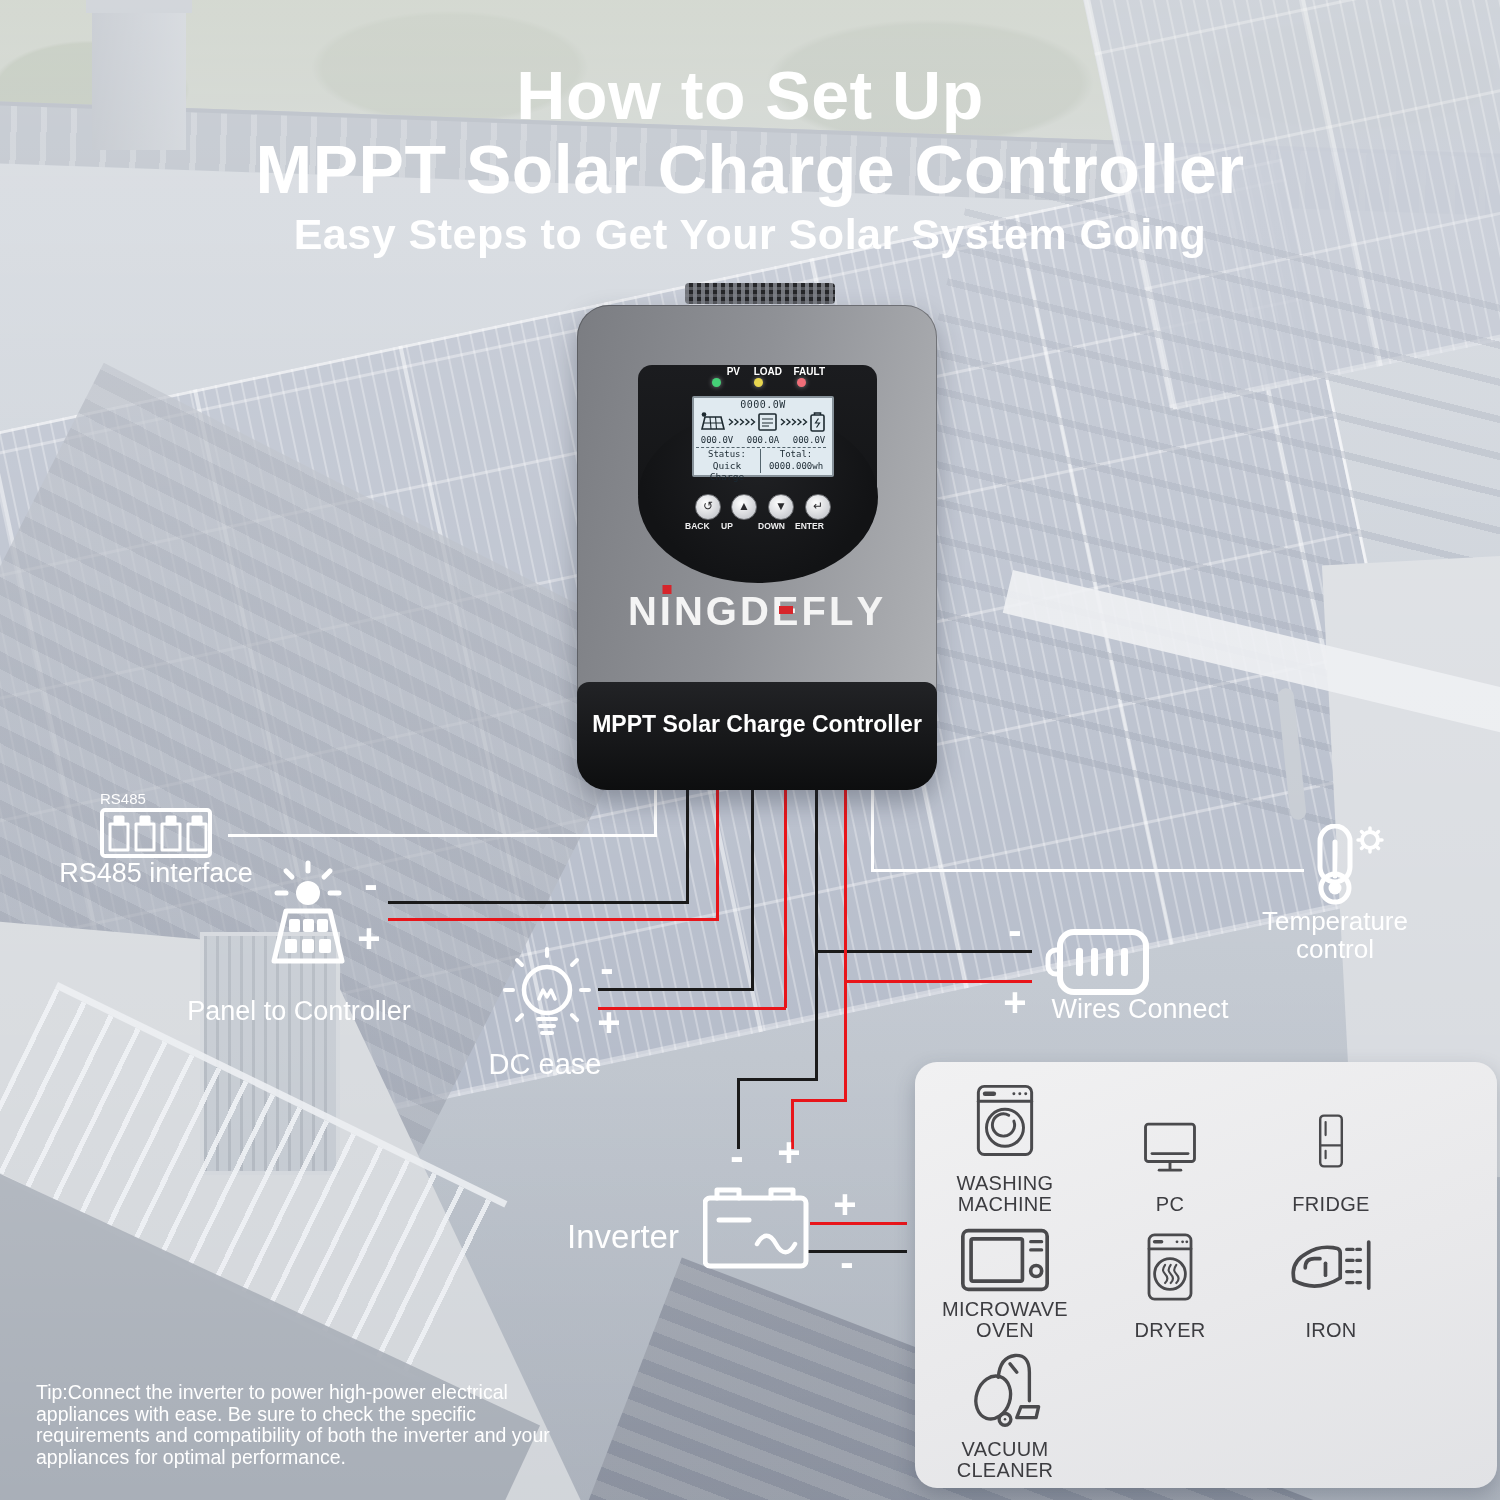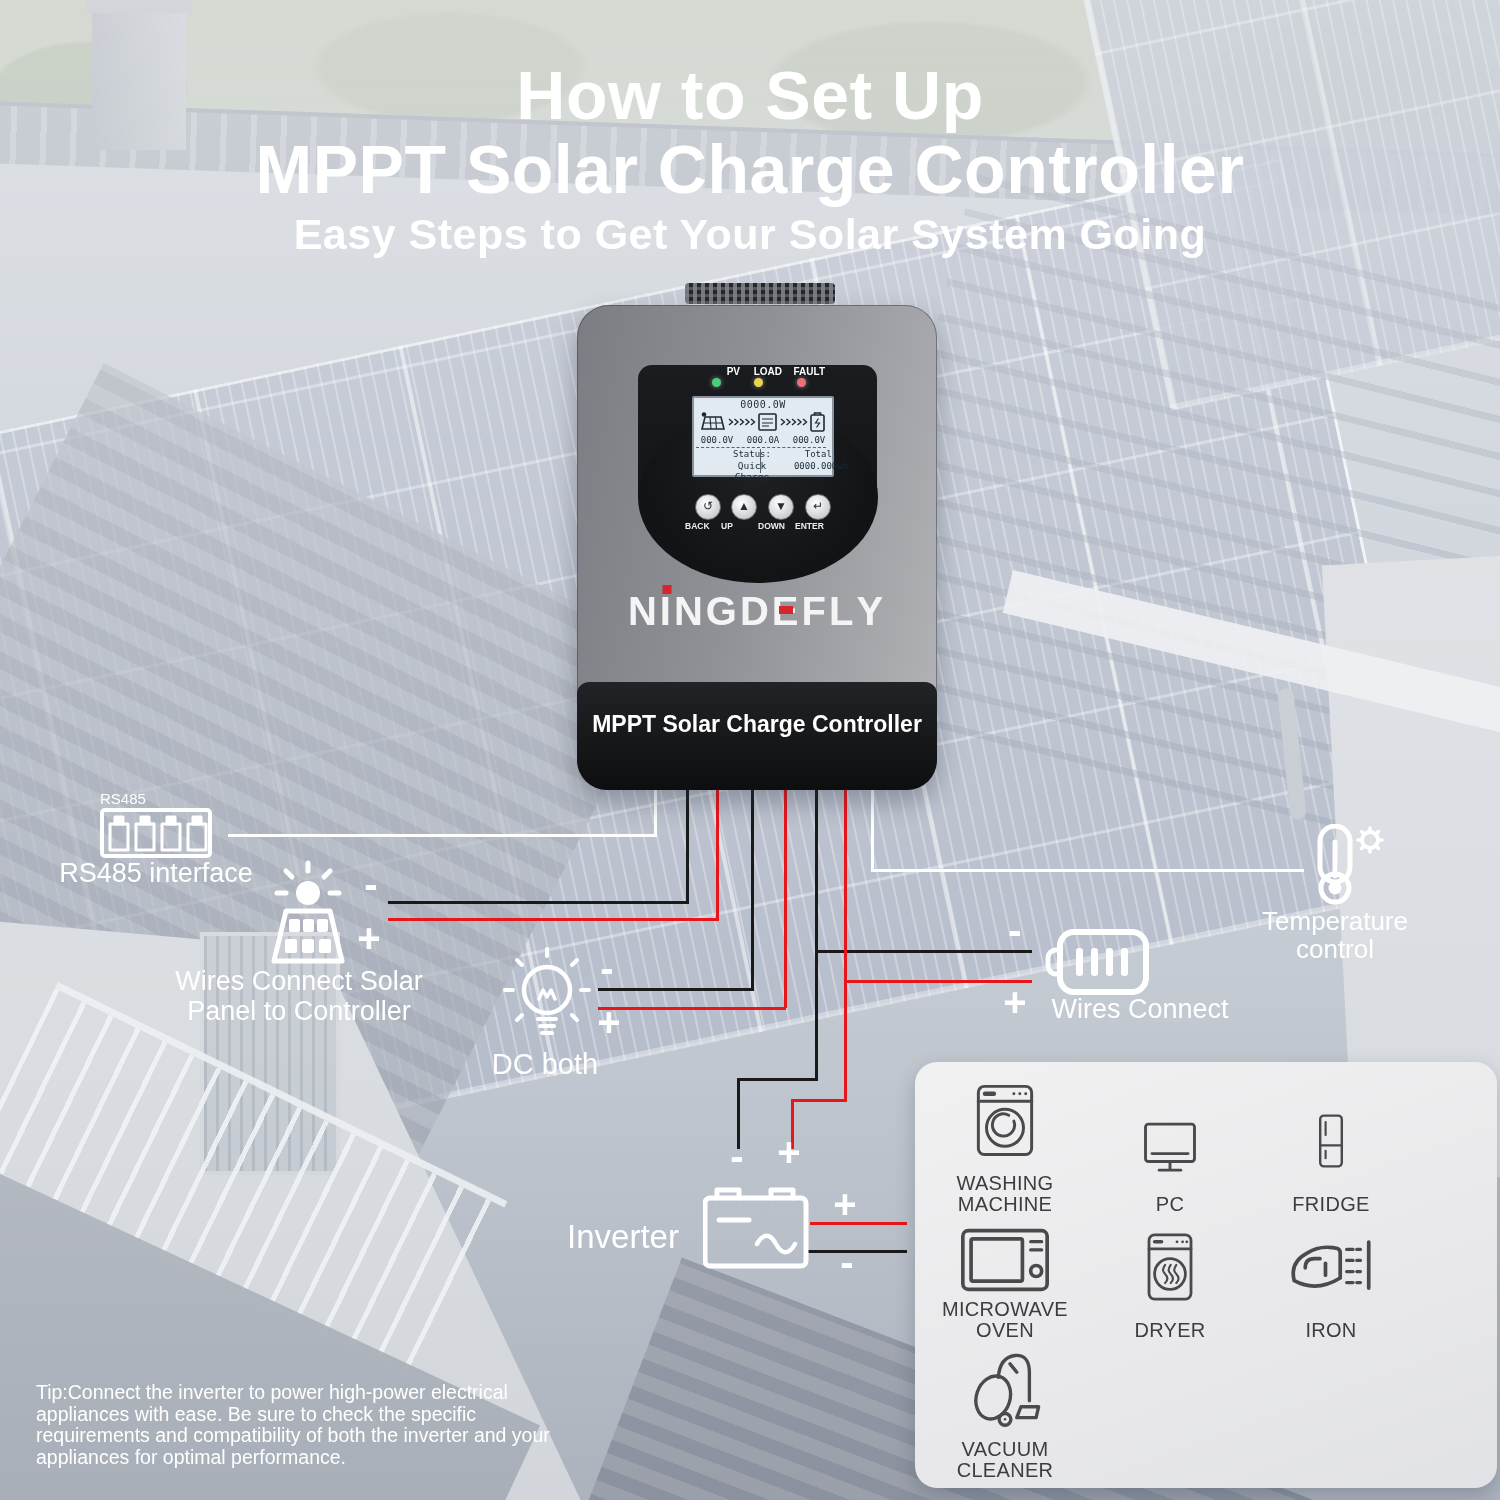--- a/index.html
+++ b/index.html
@@ -71,21 +71,21 @@
     background:radial-gradient(ellipse at 50% 30%, #202124 0%, #121315 70%);}
   .led-label{top:83px;width:46px;text-align:right;color:#fff;font-size:10px;font-weight:700;}
   .led-dot{top:95px;width:9px;height:9px;border-radius:50%;box-shadow:0 0 5px rgba(255,255,255,.45);}
   #lcd{left:115px;top:113px;width:138px;height:77px;background:#e0eaf0;border:2px solid #87929a;border-radius:2px;
     font-family:"DejaVu Sans Mono",monospace;color:#1c2a33;}
   #lcd-power{left:0;top:1px;width:100%;text-align:center;font-size:10px;letter-spacing:.5px;}
   #lcd-iconrow{left:4px;top:13px;}
   .lcd-val{top:37px;font-size:9px;text-align:center;}
   #lcd-div{left:2px;top:49px;width:130px;border-top:1px dashed #53646d;}
   #lcd-vdiv{left:66px;top:51px;height:24px;border-left:1px solid #53646d;}
-  .lcd-cell{font-size:9px;text-align:center;padding-left:25px;}
+  .lcd-cell{font-size:9px;text-align:center;}
   .ctl-btn{top:211px;width:24px;height:24px;border-radius:50%;
     background:radial-gradient(circle at 40% 35%,#ffffff,#c9cbd0 75%,#9fa1a6);
     border:1px solid #6f7175;color:#2b2b2e;font-size:12px;line-height:22px;text-align:center;}
   .btn-label{top:238px;width:44px;text-align:left;color:#eeeeef;font-size:8.5px;font-weight:700;}
   #brand-logo{left:0;top:306px;width:100%;text-align:center;color:#f4f4f4;
     font-size:40px;font-weight:700;letter-spacing:3px;}
   #brand-logo span{position:relative;display:inline-block;}
   #brand-logo span.accent-i::before{content:'';position:absolute;top:-4px;left:50%;transform:translateX(-50%);
     width:9px;height:9px;background:#d6252b;}
   #brand-logo span.accent-e::after{content:'';position:absolute;top:17px;left:7px;width:14px;height:8px;background:#d6252b;}
@@ -222,40 +222,39 @@
     <path d="M28 58 L72 58 L84 108 L16 108 Z" stroke-width="5"></path>
     <g fill="#fff" stroke="none">
       <rect x="31" y="66" width="11" height="13" rx="2"></rect>
         <rect x="45" y="66" width="11" height="13" rx="2"></rect>
         <rect x="59" y="66" width="11" height="13" rx="2"></rect>
       <rect x="27" y="86" width="12" height="14" rx="2"></rect>
         <rect x="44" y="86" width="12" height="14" rx="2"></rect>
         <rect x="61" y="86" width="12" height="14" rx="2"></rect>
     </g>
   </svg>
-  <div class="dlabel z7" id="solar-label1">Wires Connect Solar</div>
   <div class="dlabel z7" id="solar-label2">Panel to Controller</div>
 
   <svg class="abs z7 wicon" style="left:500px;top:946px" width="92" height="102" viewBox="0 0 92 102">
     <circle cx="47" cy="44" r="23" stroke-width="4.5"></circle>
     <path d="M39 53 l4 -9 l4 7 l4 -7 l4 9" stroke-width="3.5"></path>
     <g stroke-width="4">
       <path d="M38 73 h18"></path>
         <path d="M40 80 h14"></path>
         <path d="M42 87 h10"></path>
       <path d="M47 10 v-7"></path>
         <path d="M22 19 l-5 -5"></path>
         <path d="M72 19 l5 -5"></path>
       <path d="M13 44 h-8"></path>
         <path d="M81 44 h8"></path>
         <path d="M22 69 l-5 5"></path>
         <path d="M72 69 l5 5"></path>
     </g>
   </svg>
-  <div class="dlabel z7" id="dcload-label">DC both</div>
+  <div class="dlabel z7" id="dcload-label">DC ease</div>
 
   <svg class="abs z7 wicon" style="left:1316px;top:824px" width="70" height="85" viewBox="0 0 70 85">
     <rect x="4" y="2" width="30" height="56" rx="15" stroke-width="5"></rect>
     <circle cx="19" cy="64" r="14" stroke-width="5"></circle>
     <circle cx="19" cy="64" r="6.5" fill="#fff" stroke="none"></circle>
     <path d="M19 18 v34" stroke-width="5"></path>
     <g>
       <circle cx="54" cy="16" r="8" stroke-width="4"></circle>
       <g stroke-width="3.5">
         <path d="M54 4 v4"></path>

